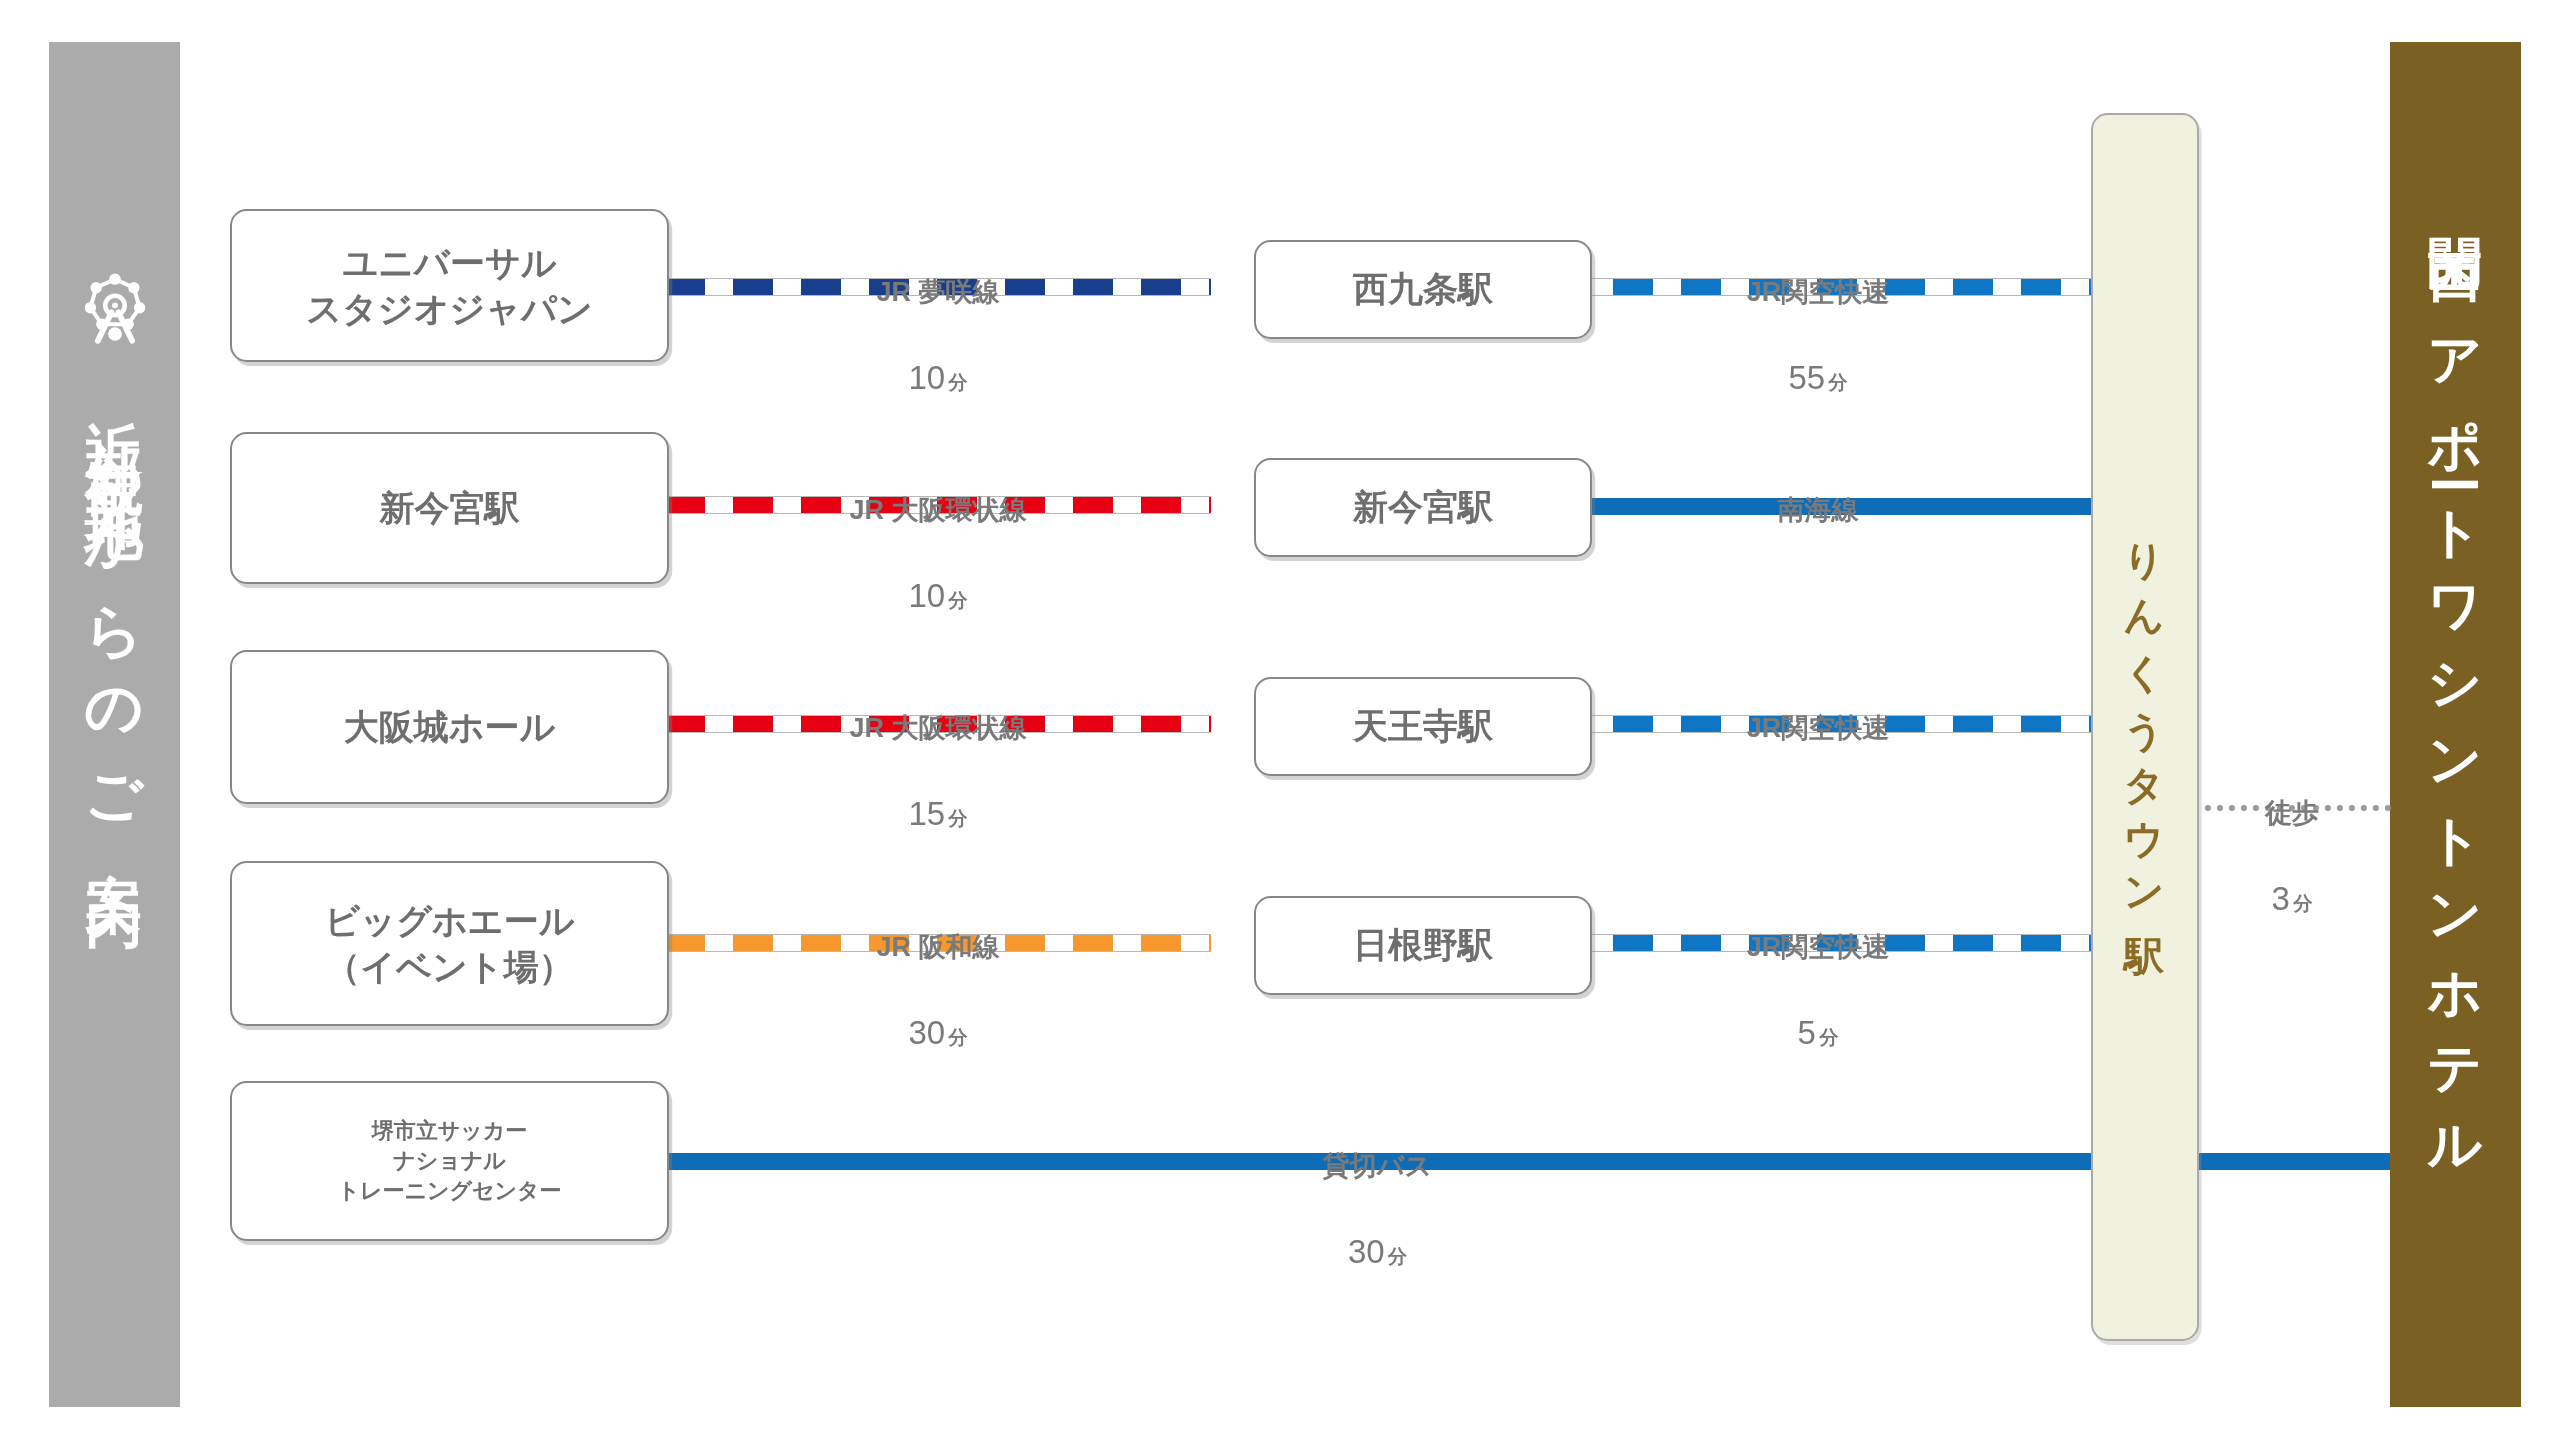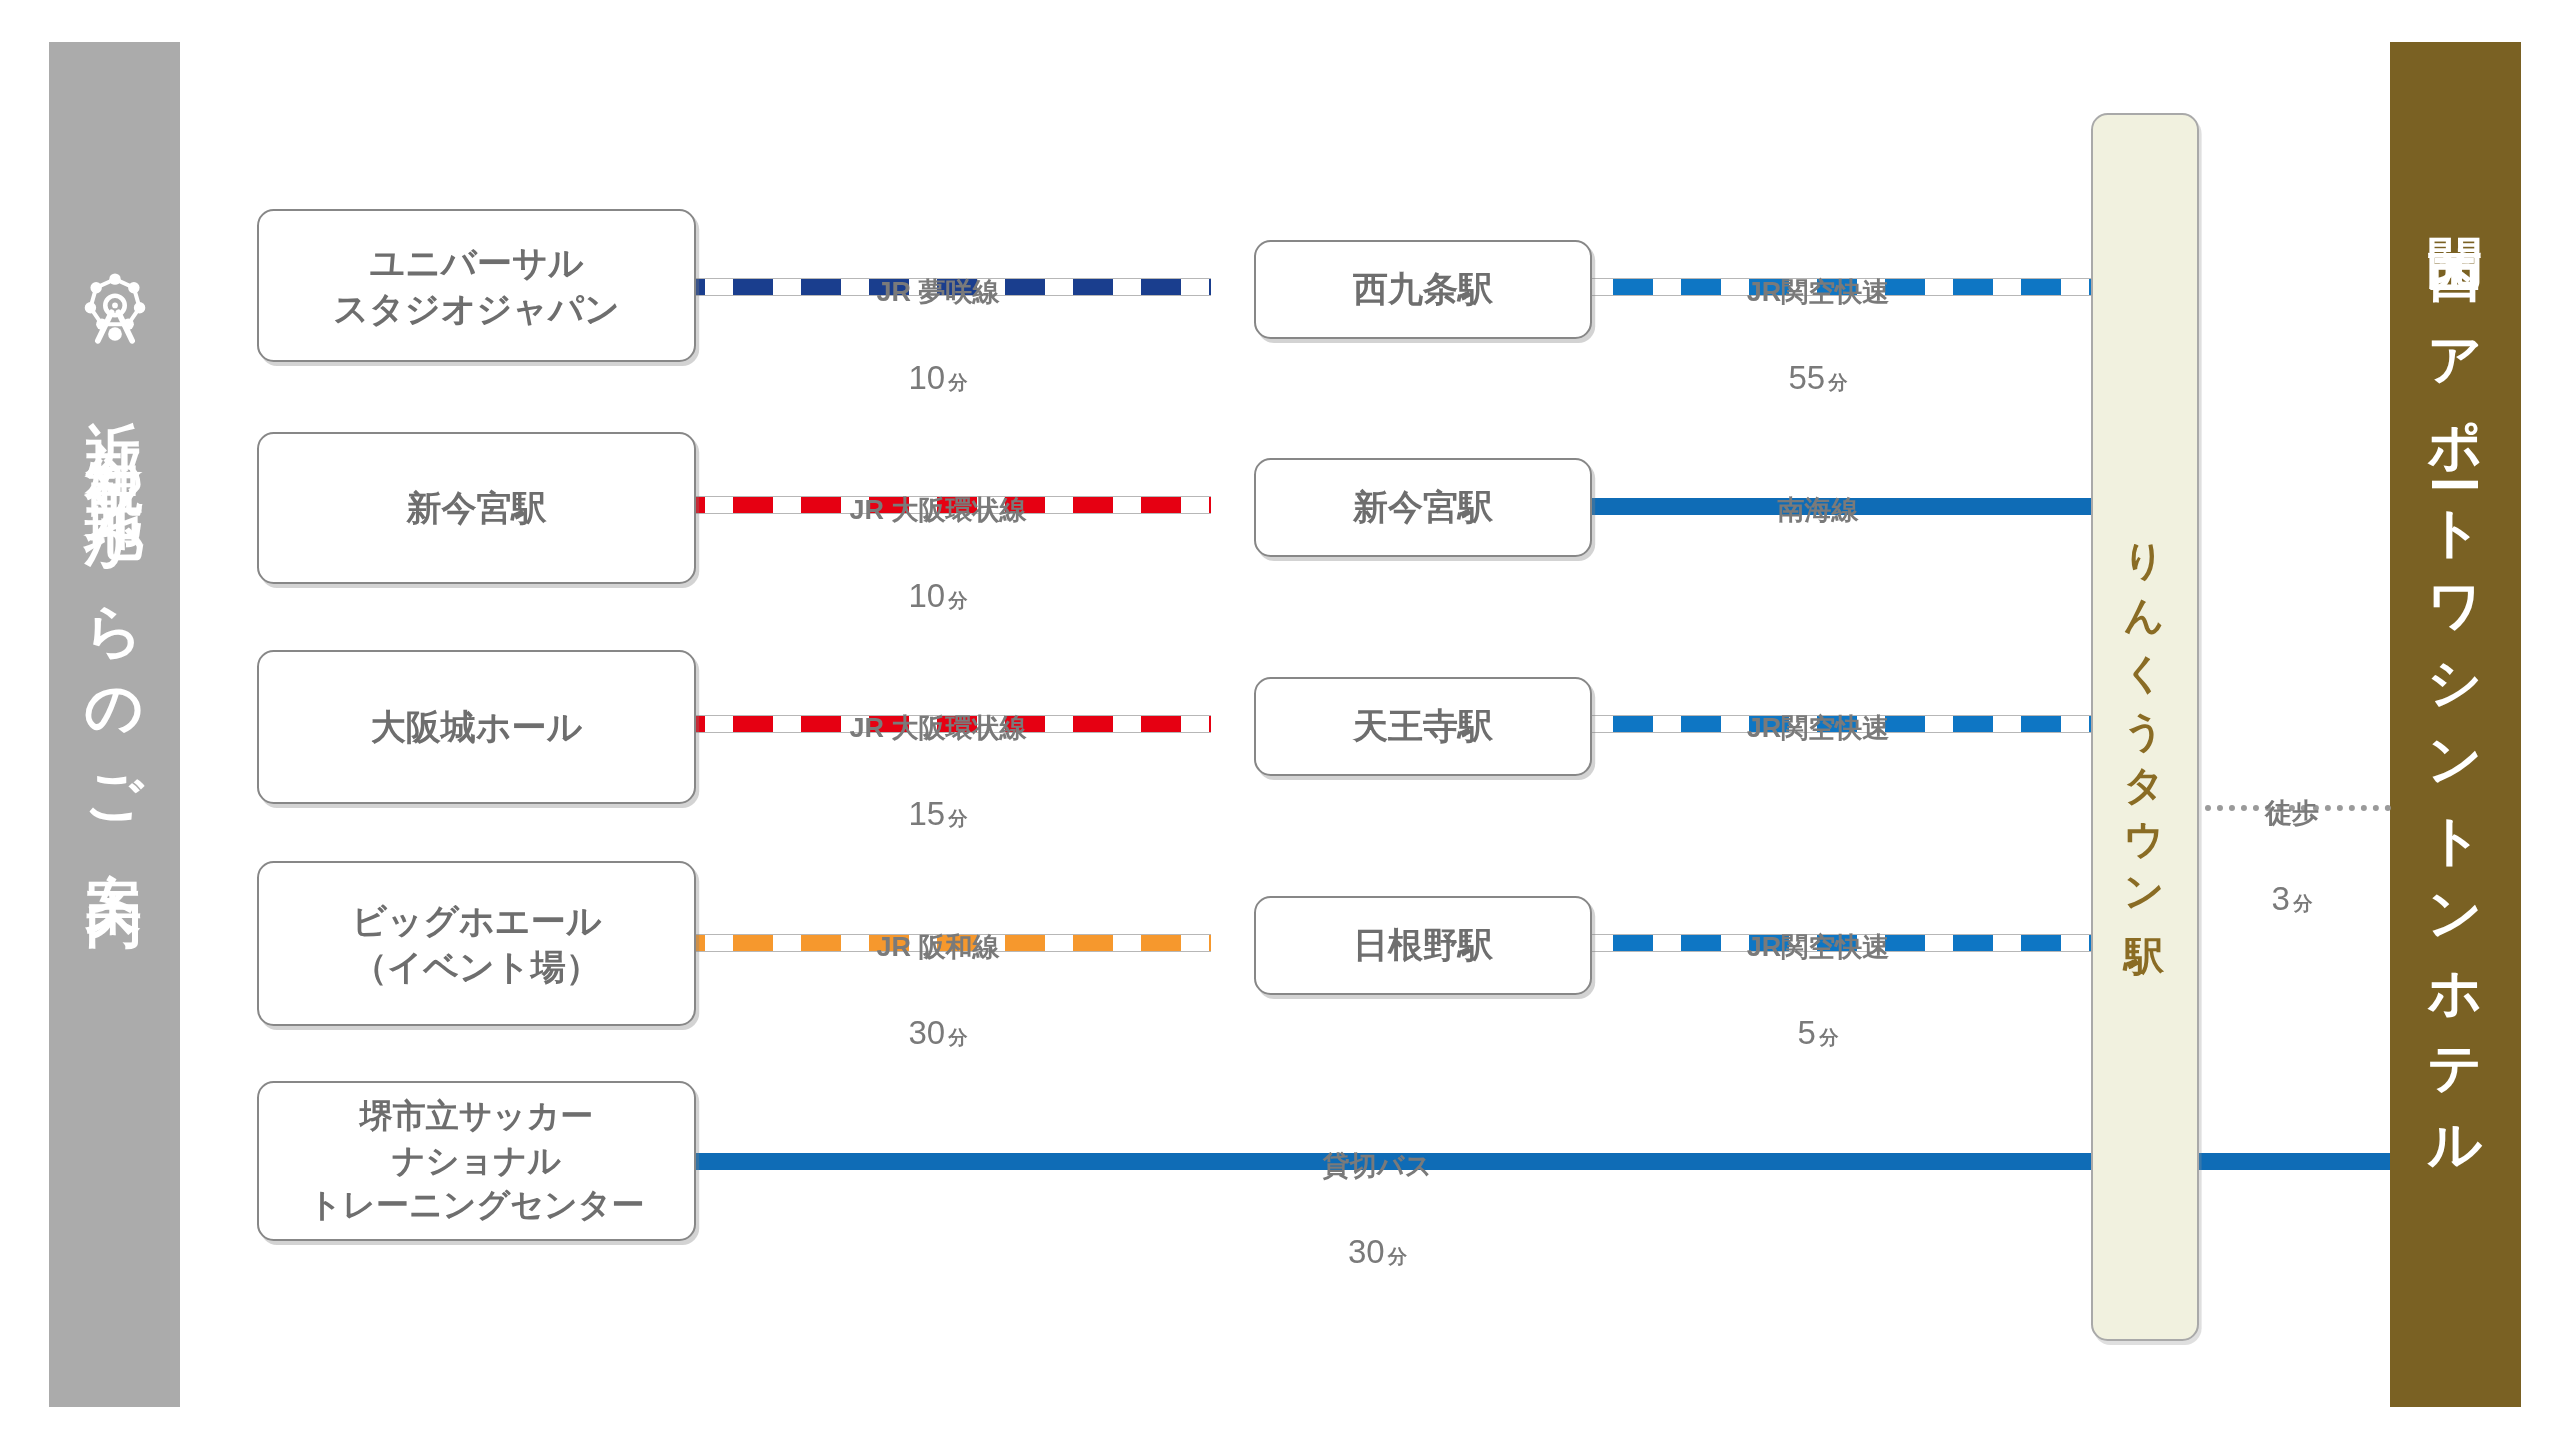--- a/index.html
+++ b/index.html
@@ -15,26 +15,26 @@
                 color:#ffffff;font-weight:600;white-space:nowrap;}
   .banner-left  .banner-title{top:332px;font-size:58px;letter-spacing:20.6px;}
   .banner-right .banner-title{top:153px;font-size:54px;letter-spacing:15.5px;}
   .wheel-icon{position:absolute;top:227px;left:50%;transform:translateX(-50%);
               width:80px;height:82px;}
 
   
   .box{position:absolute;background:#ffffff;border:2.6px solid #878787;border-radius:16.7px;
        box-shadow:3.2px 3.9px 0 rgba(130,130,130,.35);
        display:flex;align-items:center;justify-content:center;z-index:2;}
-  .origin{left:230px;width:435px;margin-left:27px;}
+  .origin{left:230px;width:435px;}
   .o0{top:209px;height:149px}.o1{top:432px;height:148px}.o2{top:650px;height:150px}
   .o3{top:861px;height:161px}.o4{top:1081px;height:156px}
   .origin-label{font-size:35px;color:#6e6e6e;font-weight:600;text-align:center;
                 white-space:pre-line;line-height:1.3;}
-  .o4 .origin-label{font-size:33px;line-height:1.35;}
+  .o4 .origin-label{font-size:22px;line-height:1.35;}
   .station{left:1254px;width:334px;height:95px;}
   .s0{top:240px}.s1{top:458px}.s2{top:677px}.s3{top:896px}
   .station-label{font-size:35px;color:#6e6e6e;font-weight:600;}
 
   
   .hub{position:absolute;left:2091px;top:113px;width:104px;height:1224px;
        background:#f1f1df;border:2.6px solid #a9a9a9;border-radius:16.7px;
        box-shadow:2.6px 3.9px 0 rgba(150,150,150,.3);z-index:2;}
   .hub-label{position:absolute;left:50%;top:50%;transform:translate(-50%,-53%);
              writing-mode:vertical-rl;text-orientation:mixed;

